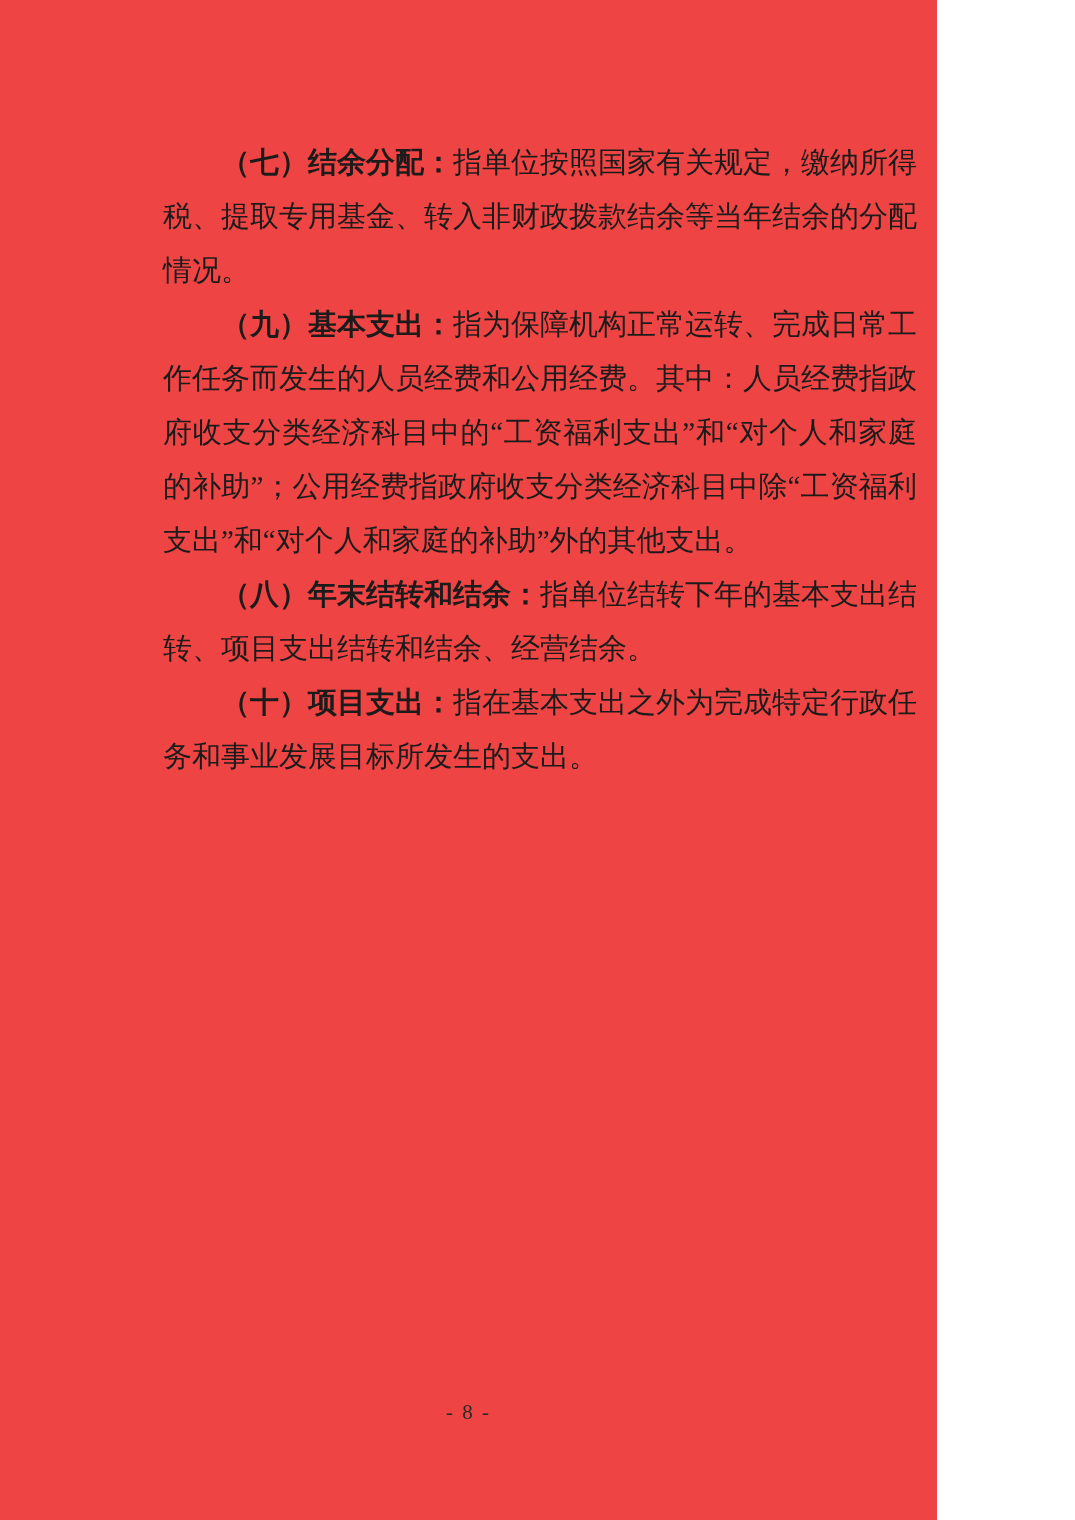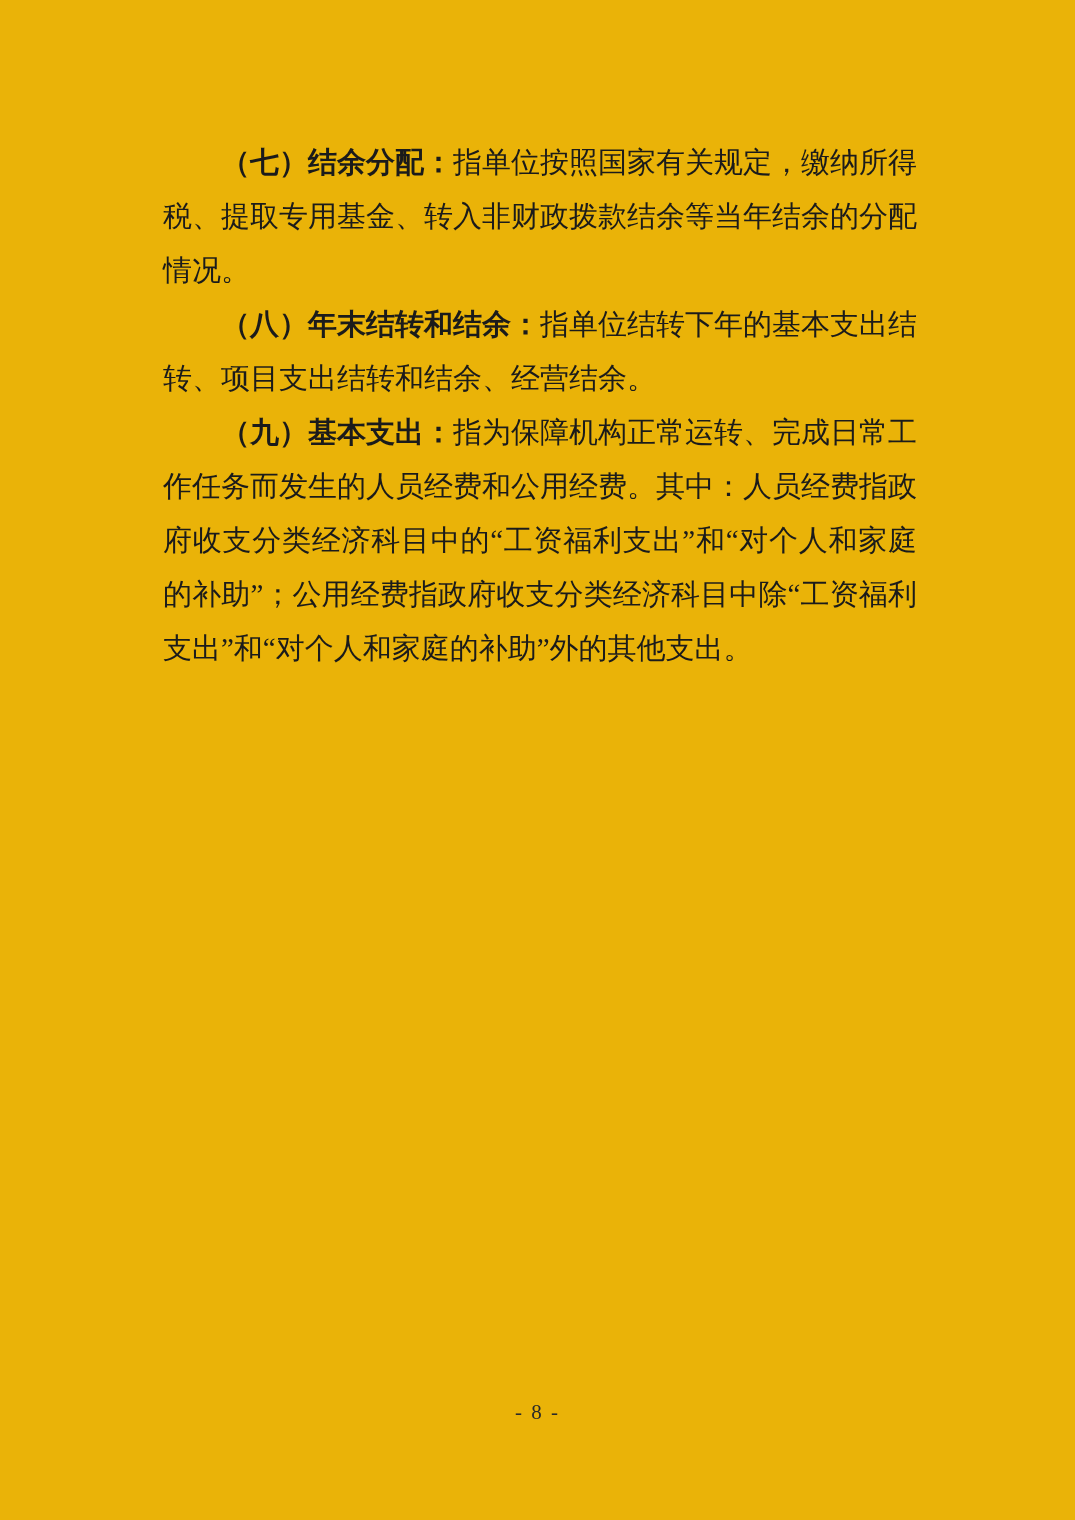--- a/index.html
+++ b/index.html
@@ -2,23 +2,23 @@
 <html><head>
 <meta charset="utf-8">
 <style>
   html, body {
     margin: 0;
     padding: 0;
     background: #ffffff;
   }
   .page {
     position: relative;
-    width: 1075px;
+    width: 937px;
     height: 1520px;
-    background: #eab308;
+    background: #ef4444;
     overflow: hidden;
     font-family: "Liberation Serif", serif;
   }
   .doc-body {
     position: absolute;
     left: 163px;
     top: 135px;
     width: 754px;
   }
   p.para {
@@ -47,19 +47,20 @@
     letter-spacing: 2px;
     font-family: "Liberation Serif", serif;
   }
 </style>
 </head>
 <body>
 
 <div class="page">
   <div class="doc-body" id="para-container">
       <p class="para"><span class="para-label">（七）结余分配：</span><span>指单位按照国家有关规定，缴纳所得税、提取专用基金、转入非财政拨款结余等当年结余的分配情况。</span></p>
+      <p class="para"><span class="para-label">（九）基本支出：</span><span>指为保障机构正常运转、完成日常工作任务而发生的人员经费和公用经费。其中：人员经费指政府收支分类经济科目中的“工资福利支出”和“对个人和家庭的补助”；公用经费指政府收支分类经济科目中除“工资福利支出”和“对个人和家庭的补助”外的其他支出。</span></p>
       <p class="para"><span class="para-label">（八）年末结转和结余：</span><span>指单位结转下年的基本支出结转、项目支出结转和结余、经营结余。</span></p>
-      <p class="para"><span class="para-label">（九）基本支出：</span><span>指为保障机构正常运转、完成日常工作任务而发生的人员经费和公用经费。其中：人员经费指政府收支分类经济科目中的“工资福利支出”和“对个人和家庭的补助”；公用经费指政府收支分类经济科目中除“工资福利支出”和“对个人和家庭的补助”外的其他支出。</span></p>
+      <p class="para"><span class="para-label">（十）项目支出：</span><span>指在基本支出之外为完成特定行政任务和事业发展目标所发生的支出。</span></p>
     </div>
   <div class="doc-footer">
     <span class="page-number">- 8 -</span>
   </div>
 </div>
 
 </body></html>

